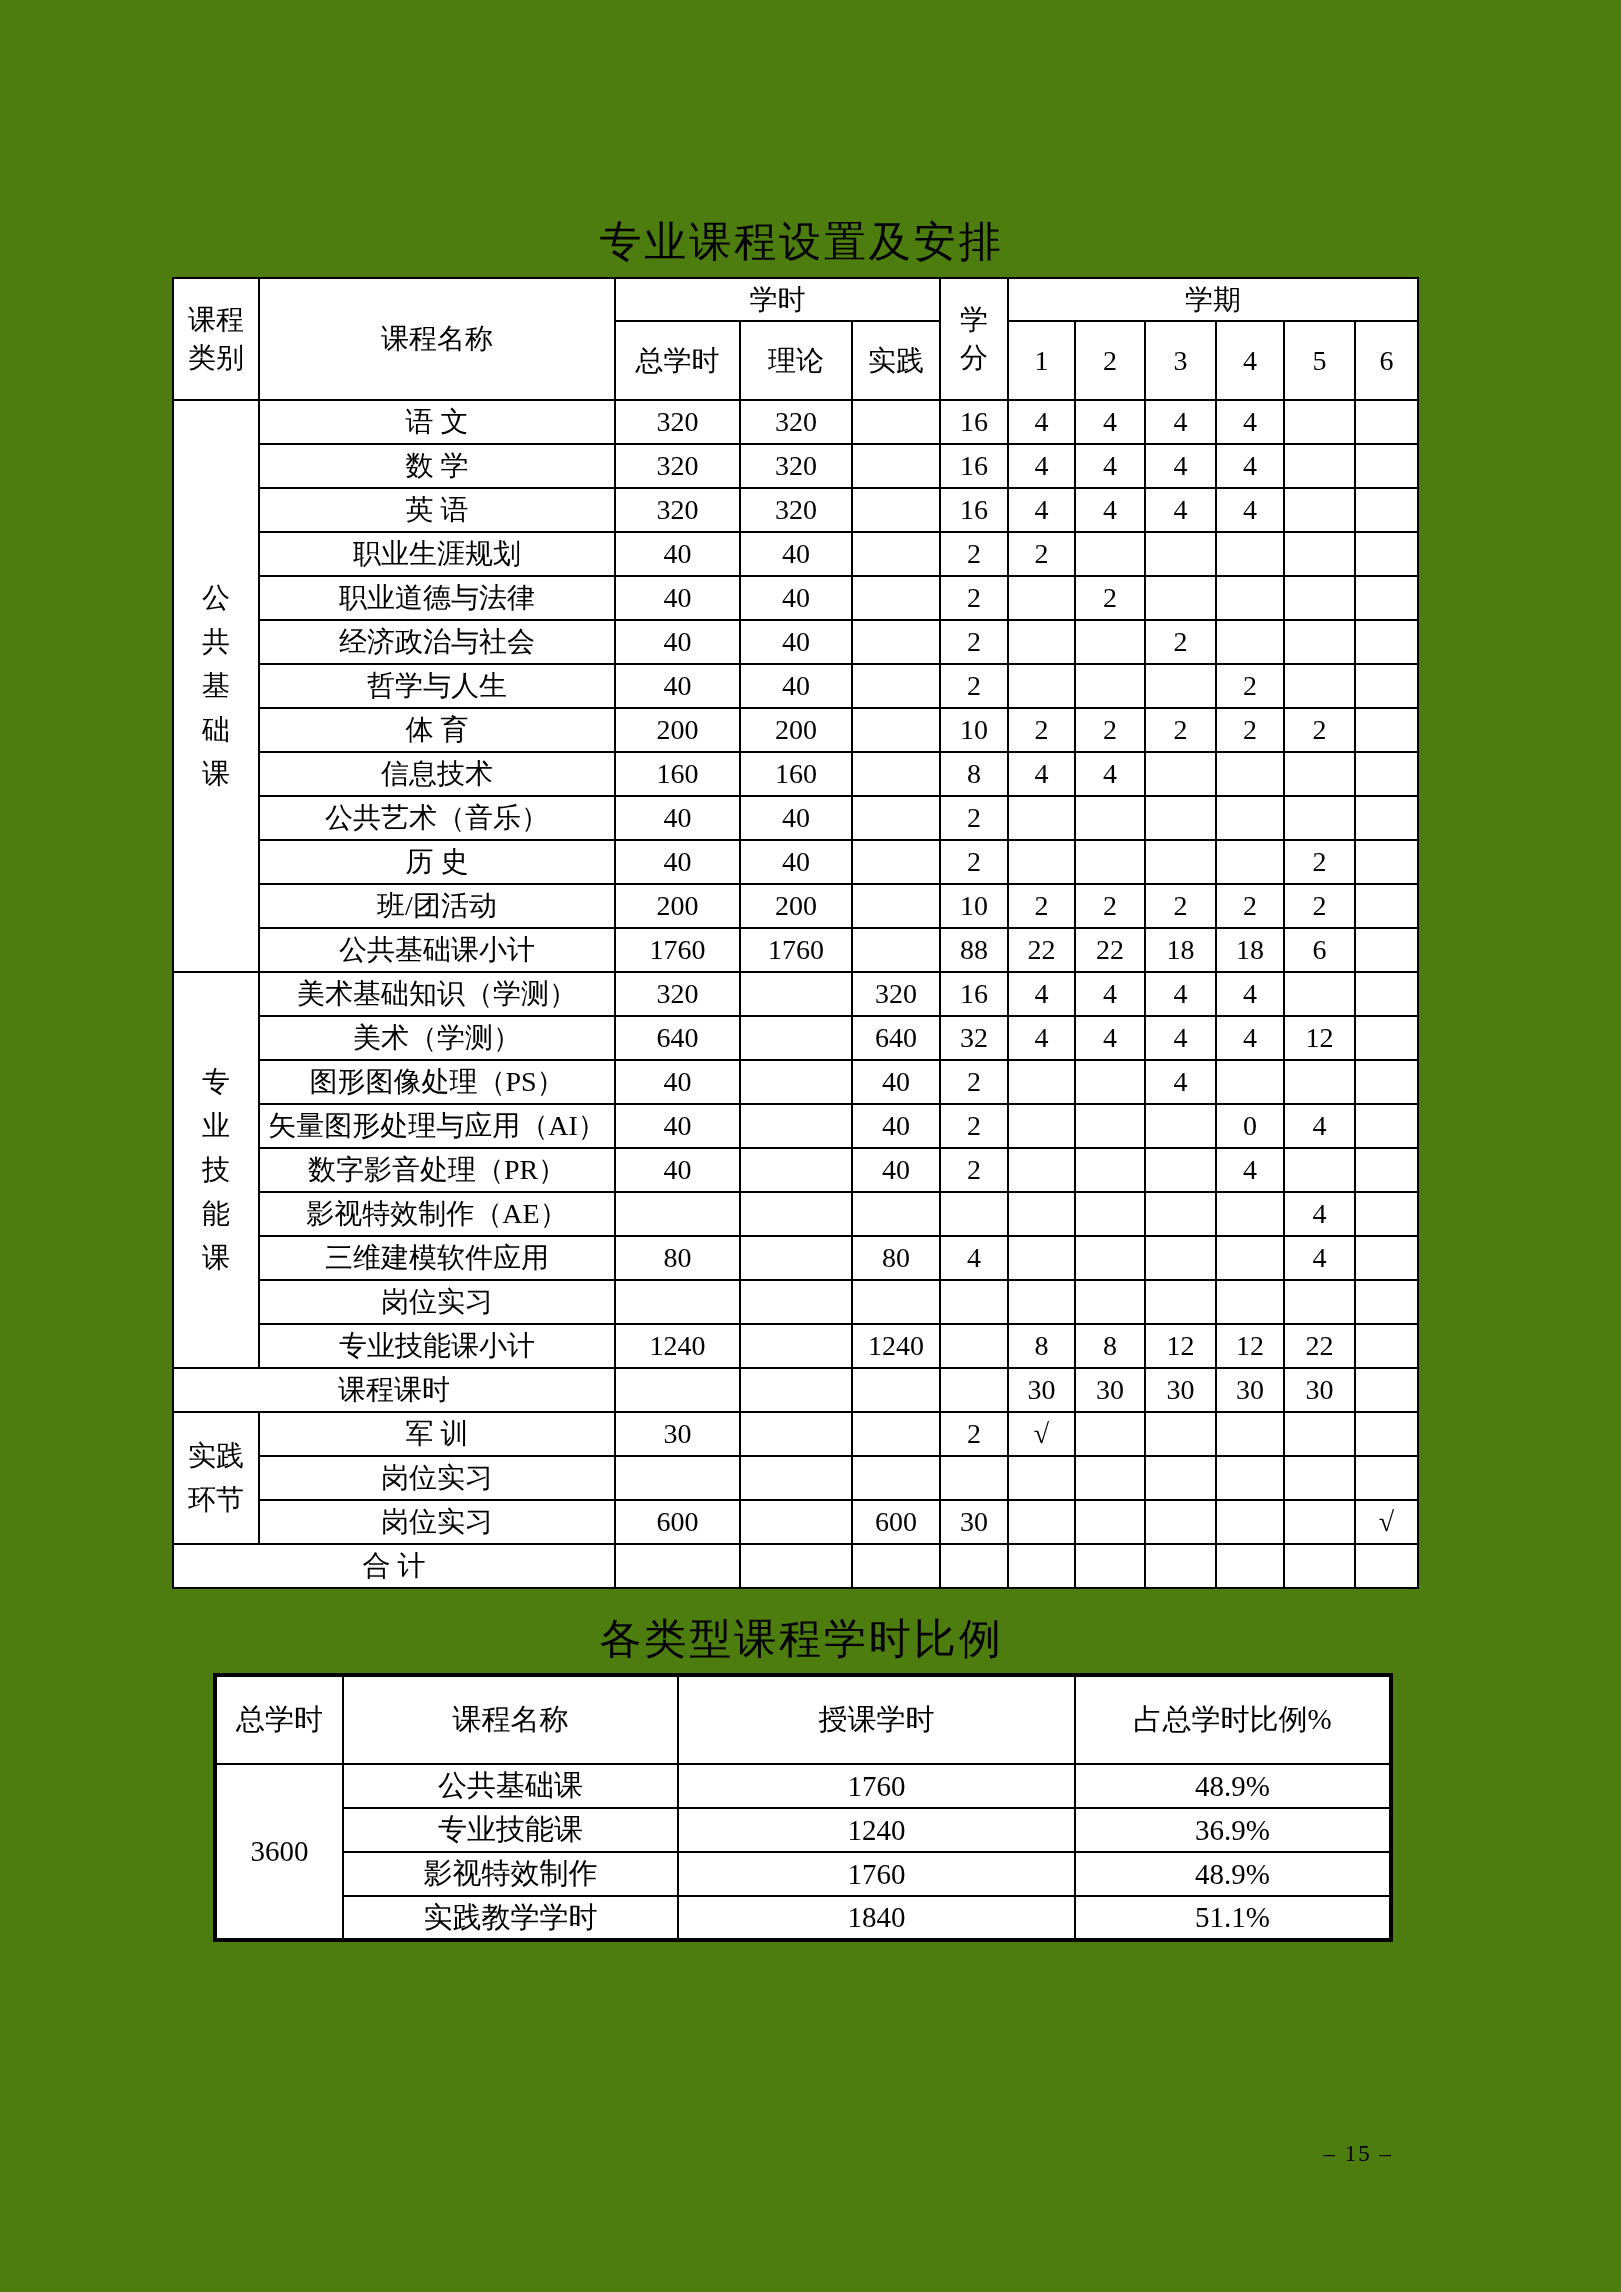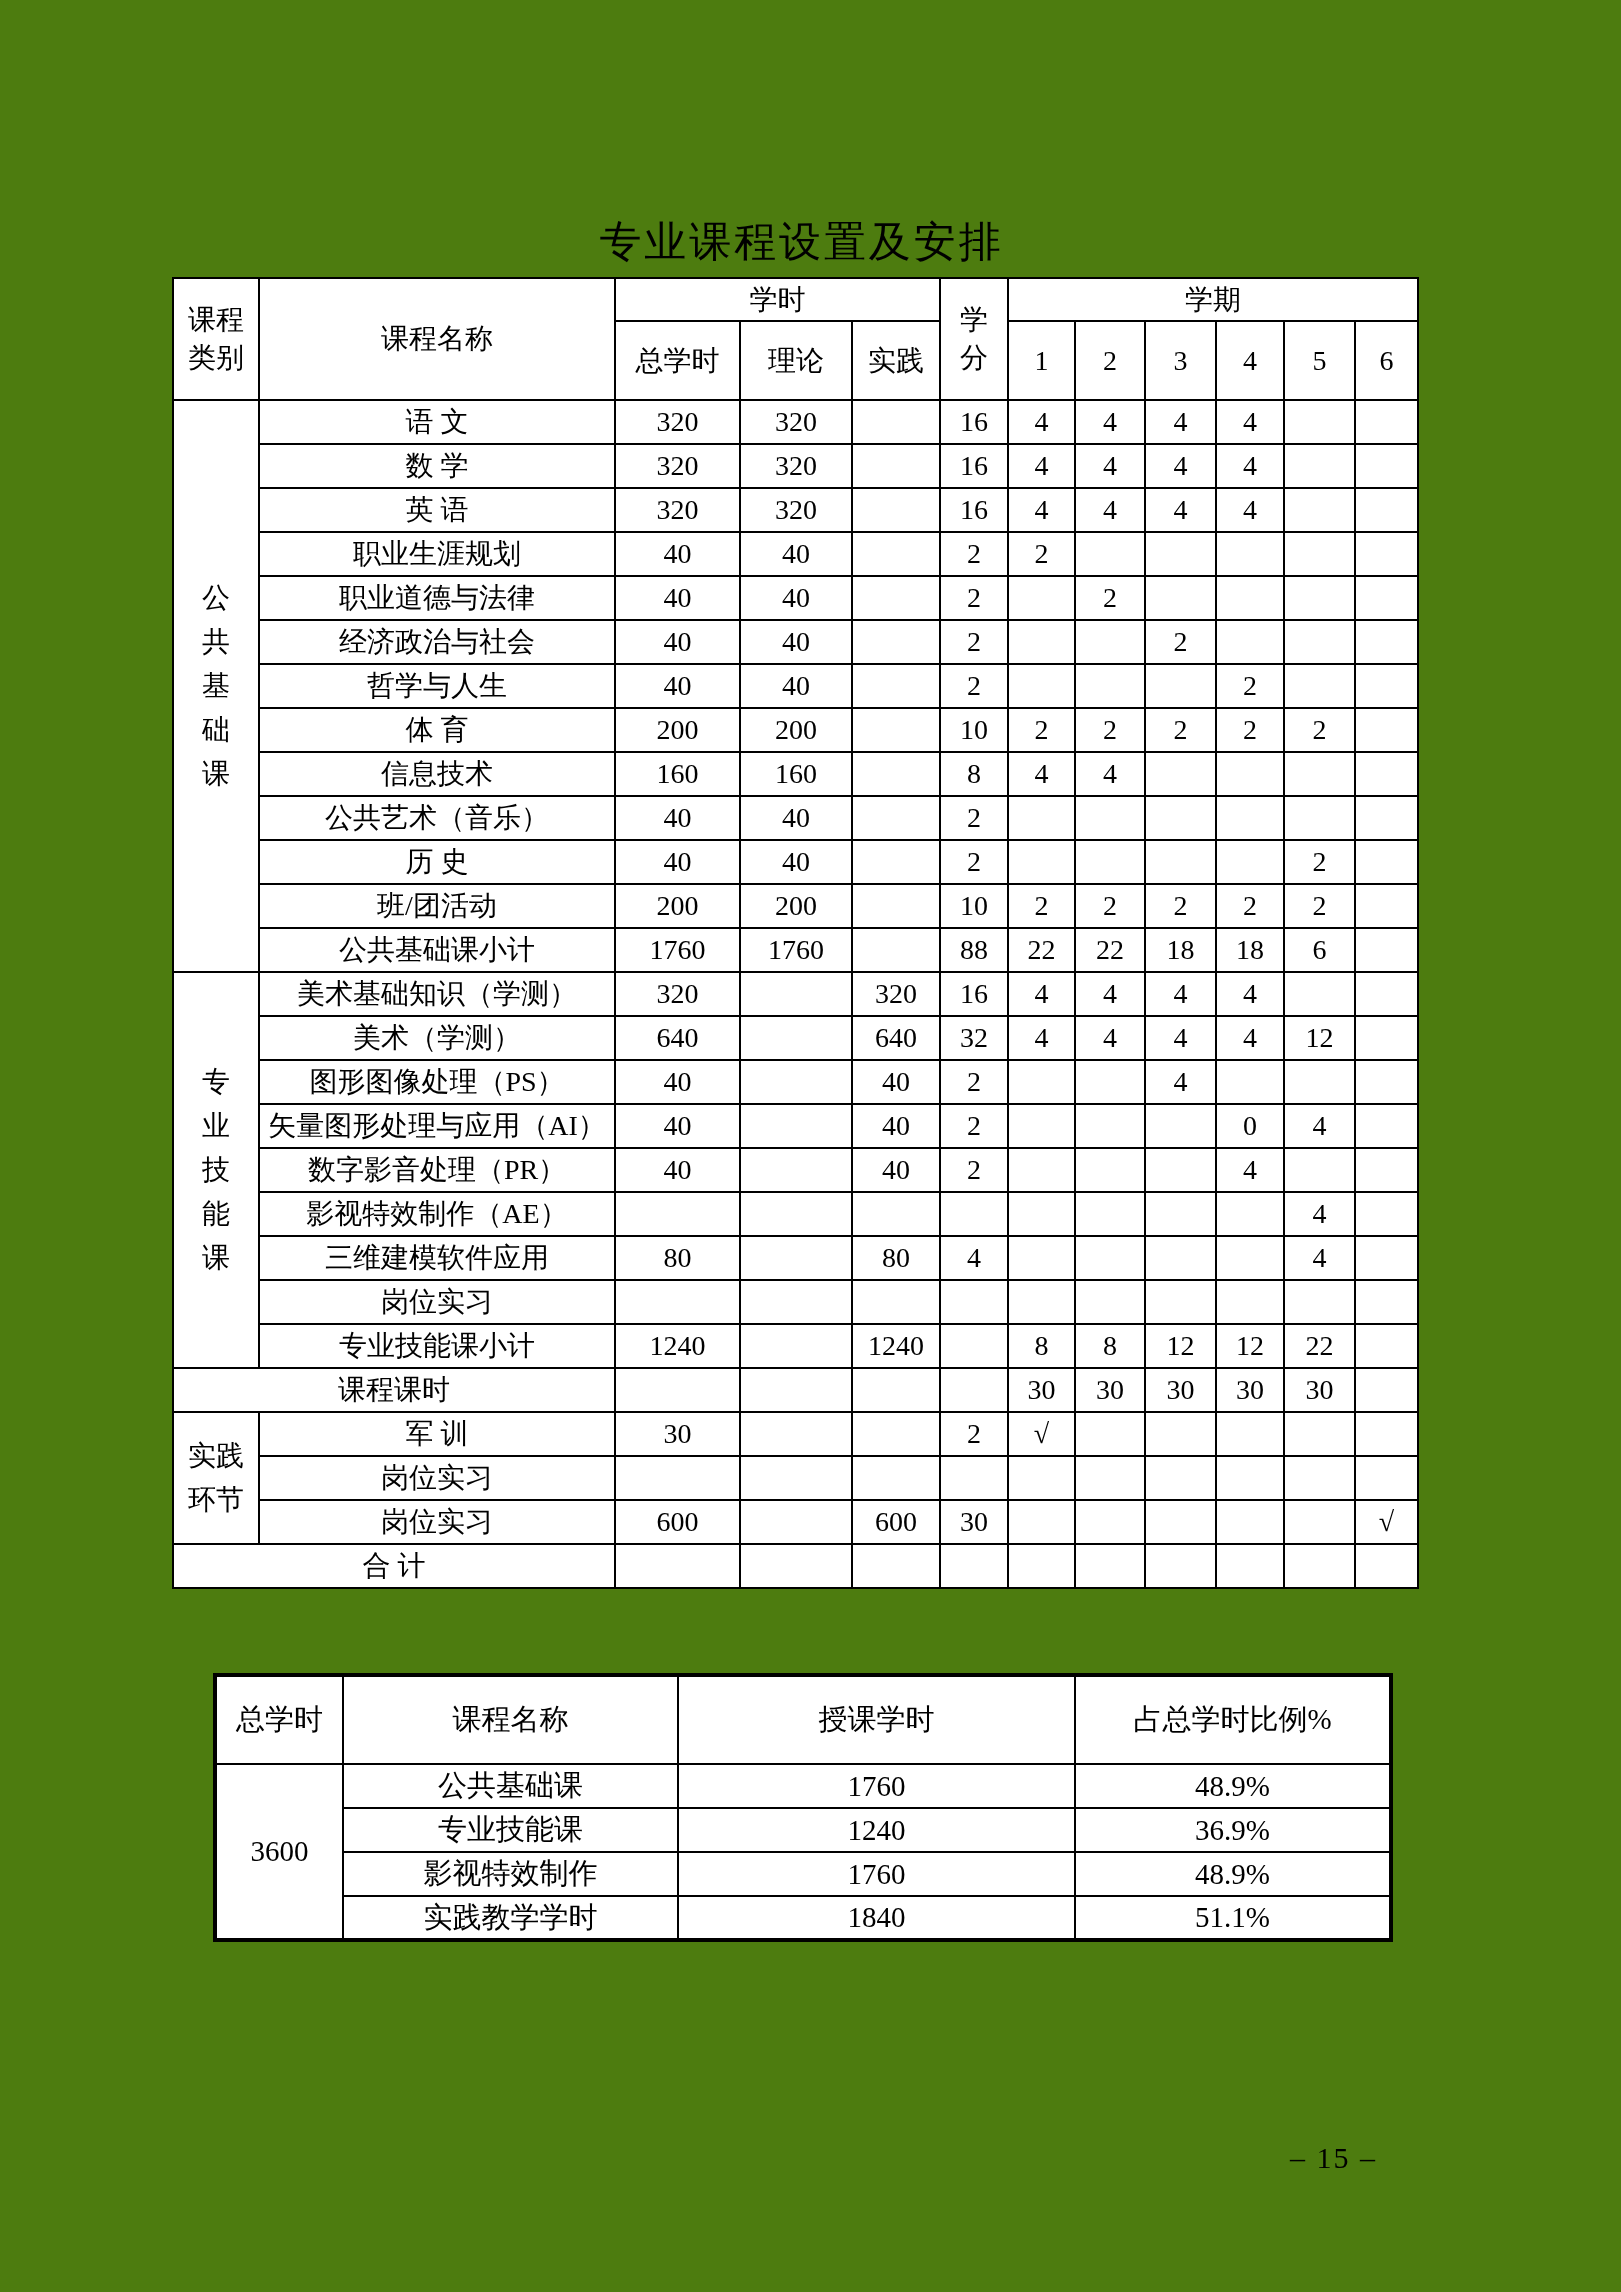--- a/index.html
+++ b/index.html
@@ -45,22 +45,22 @@
     text-align:center; vertical-align:middle;
     font-size:29px; font-weight:400;
     padding:0; overflow:hidden;
     white-space:pre-line;
   }
   #table2 thead tr { height:89px; }
   #table2 tbody tr { height:44px; }
 
   .page-number {
     position:absolute;
-    top:2141px; right:244px;
-    font-size:30px;
+    top:2141px; right:228px;
+    font-size:23px;
     letter-spacing:2px;
     white-space:nowrap;
   }
 </style>
 </head>
 <body>
 
 <div class="page">
 
   <div id="title1" class="doc-title">专业课程设置及安排</div>
@@ -462,20 +462,21 @@
           <td></td>
           <td></td>
           <td></td>
           <td></td>
           <td></td>
           <td></td>
         </tr>
       </tbody>
   </table>
 
+  <div id="title2" class="doc-title">各类型课程学时比例</div>
 
   <table id="table2">
     <colgroup>
       <col style="width:128px">
         <col style="width:335px">
       <col style="width:397px">
         <col style="width:316px">
     </colgroup>
     <thead>
       <tr>

